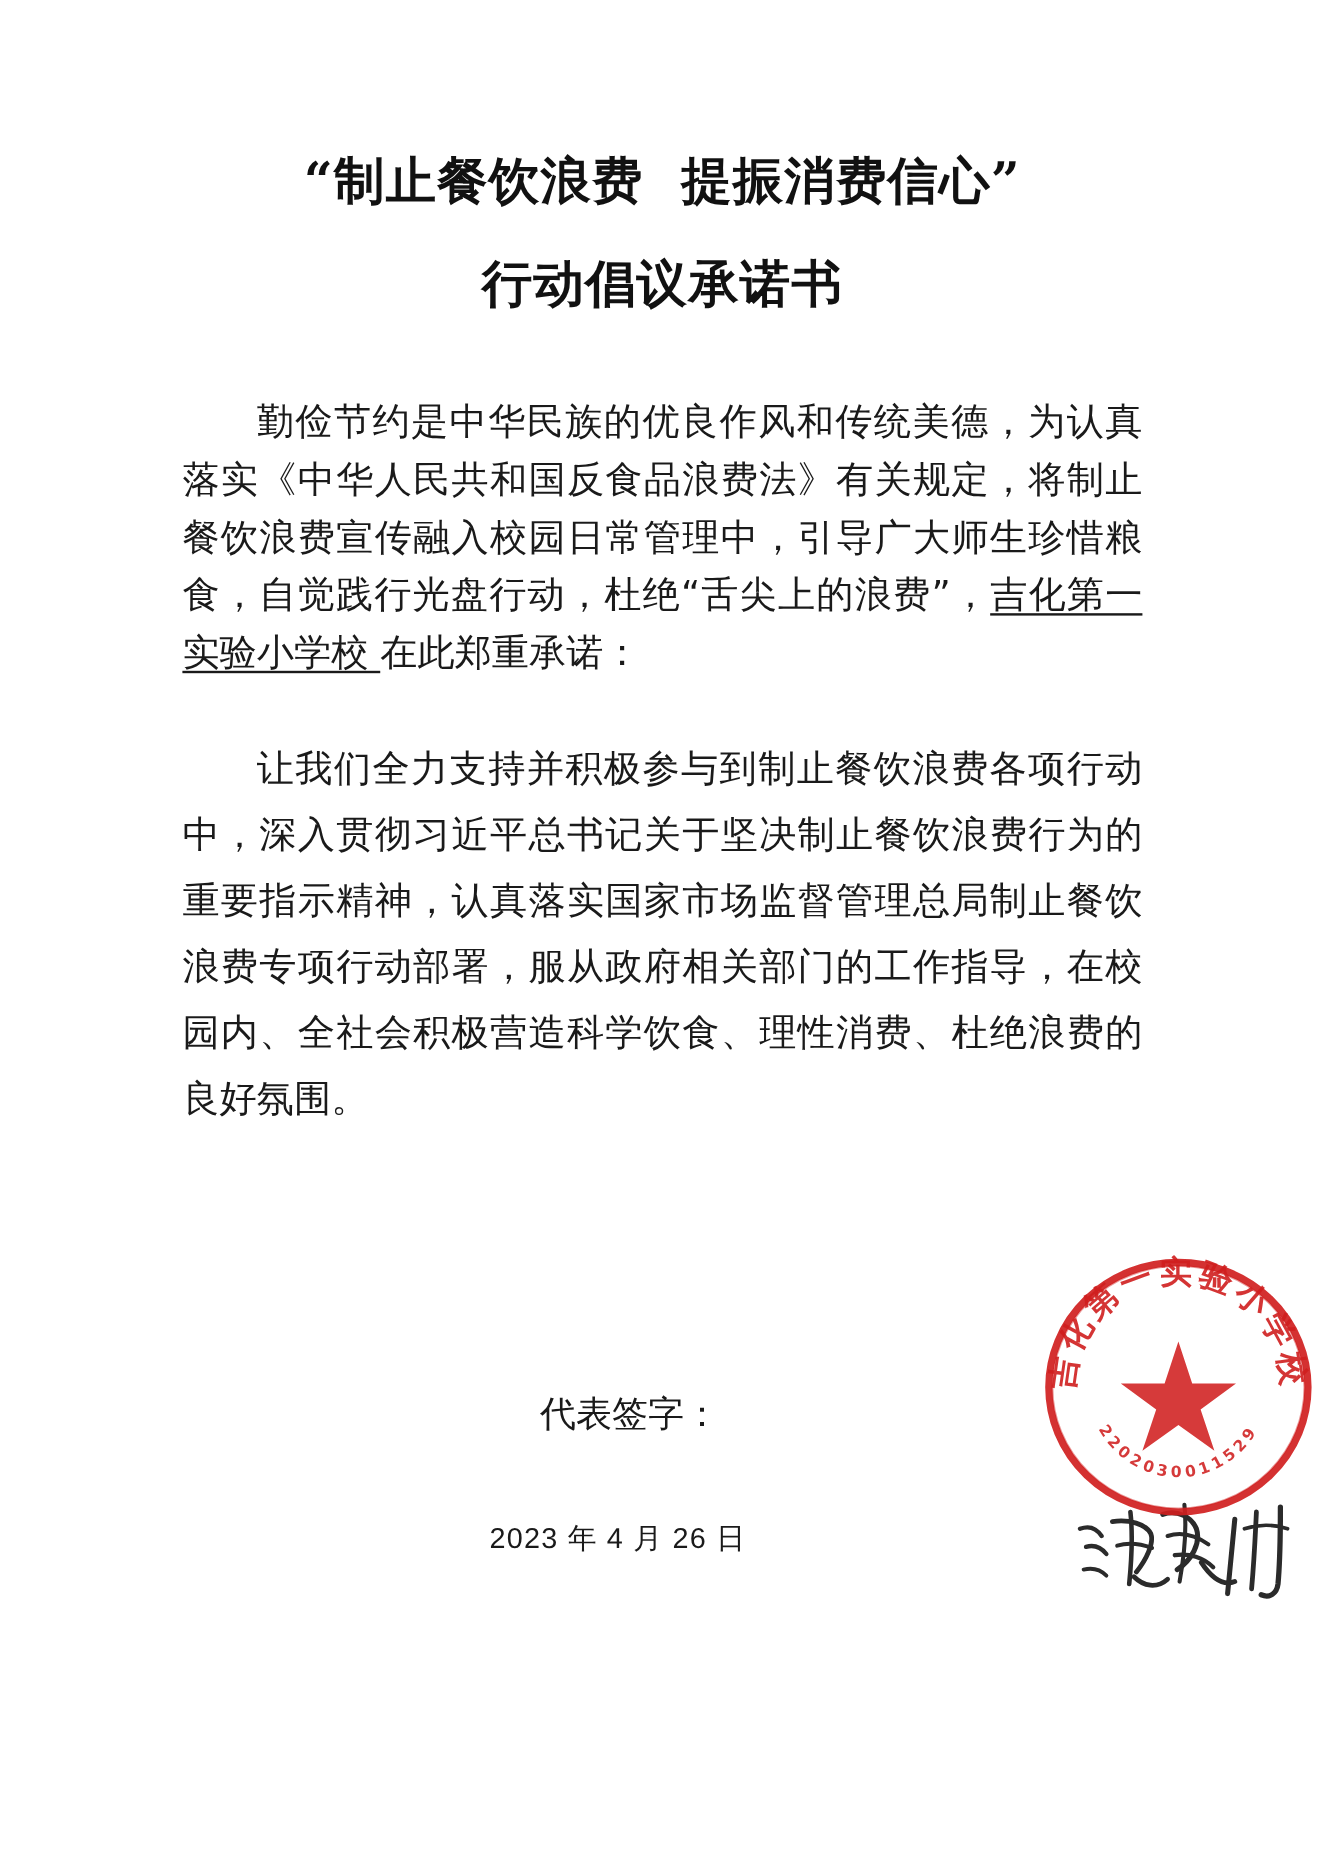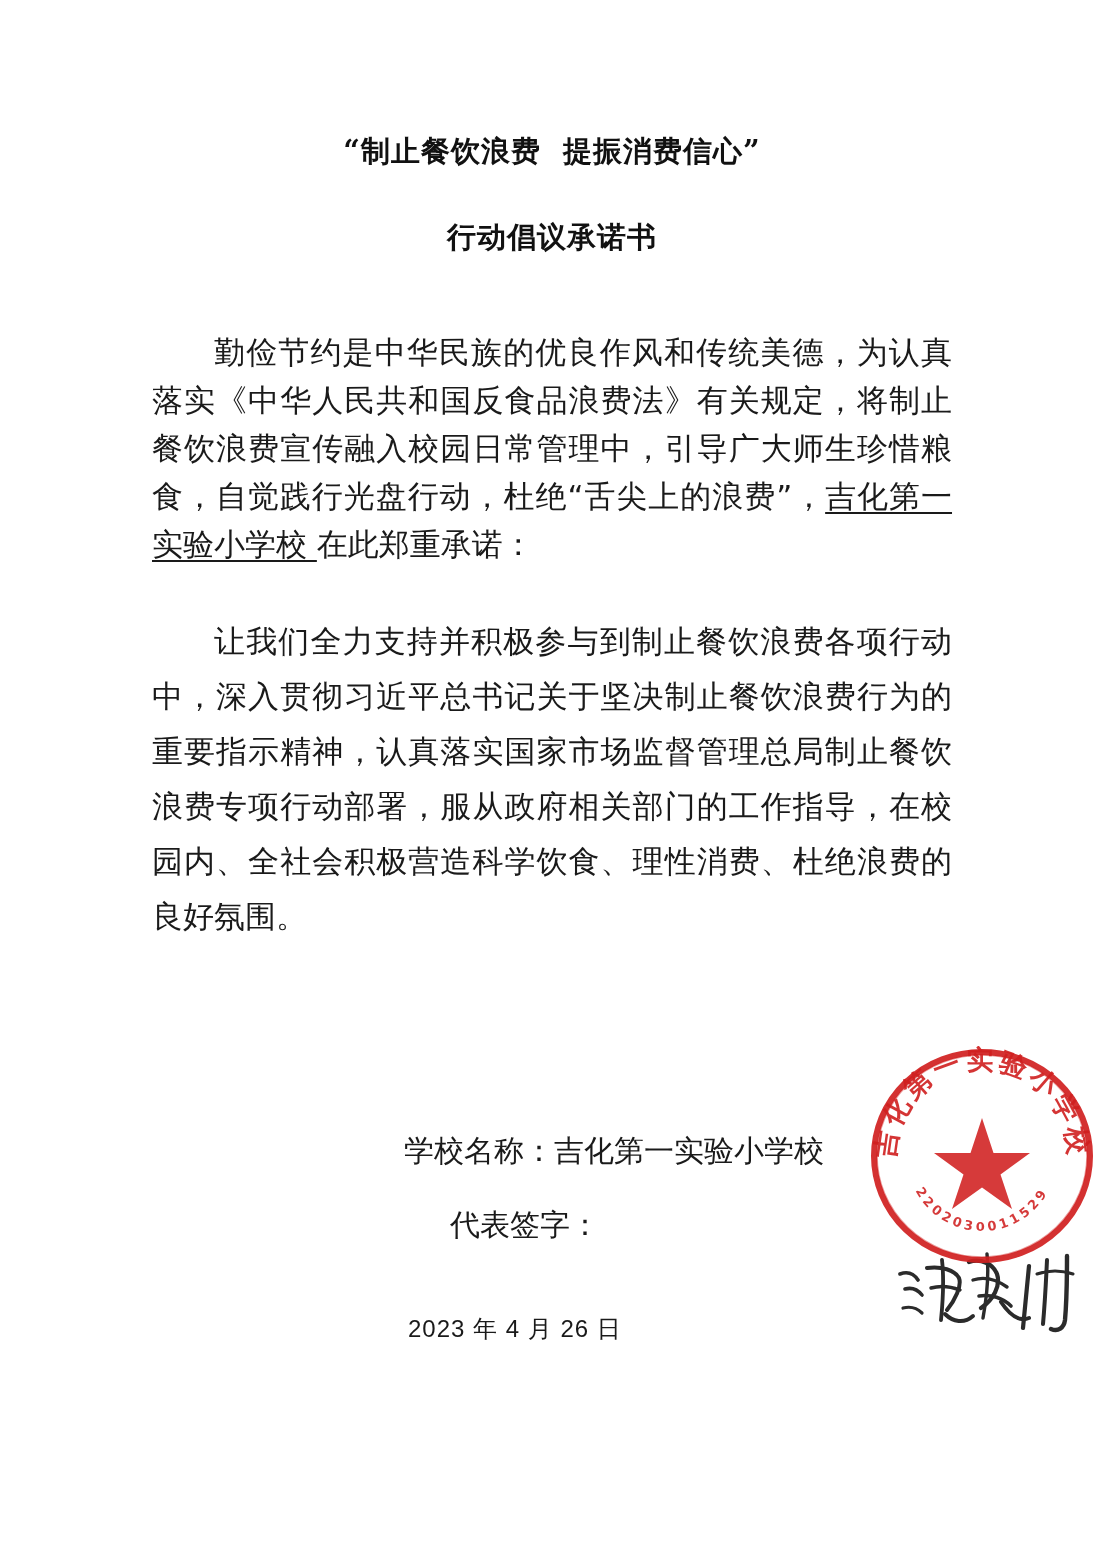--- a/index.html
+++ b/index.html
@@ -27,21 +27,21 @@
   }
 
   
   .title-block {
     padding-top: 108px;
     text-align: center;
   }
   .doc-title-line {
     font-family: "DejaVu Serif", "Liberation Serif", serif;
     font-weight: bold;
-    font-size: 29px;
+    font-size: 42px;
     line-height: 86px;
     letter-spacing: 1px;
     color: #111111;
     white-space: pre;
   }
 
   
   .body-block {
     margin-top: 48px;
   }
@@ -139,21 +139,20 @@
     <div class="body-block">
 
       <p class="para"><span>勤俭节约是中华民族的优良作风和传统美德，为认真落实《中华人民共和国反食品浪费法》有关规定，将制止餐饮浪费宣传融入校园日常管理中，引导广大师生珍惜粮食，自觉践行光盘行动，杜绝“舌尖上的浪费”，</span><span class="underline-field">吉化第一实验小学校 </span><span>在此郑重承诺：</span></p>
 
 
       <p class="para loose spaced">让我们全力支持并积极参与到制止餐饮浪费各项行动中，深入贯彻习近平总书记关于坚决制止餐饮浪费行为的重要指示精神，认真落实国家市场监督管理总局制止餐饮浪费专项行动部署，服从政府相关部门的工作指导，在校园内、全社会积极营造科学饮食、理性消费、杜绝浪费的良好氛围。</p>
     </div>
 
     <div class="sign-block">
 
-      <div class="sign-row school"><span>学校名称：</span><span>吉化第一实验小学校</span></div>
 
       <div class="sign-row rep"><span>代表签字：</span></div>
 
       <div class="sign-row date">2023 年  4 月  26  日</div>
     </div>
 
     <div class="signature-ink">
       <svg width="190" height="92" viewBox="0 0 190 92" xmlns="http://www.w3.org/2000/svg">
         <g fill="none" stroke="#2b2b2b" stroke-linecap="round" stroke-linejoin="round">
 

